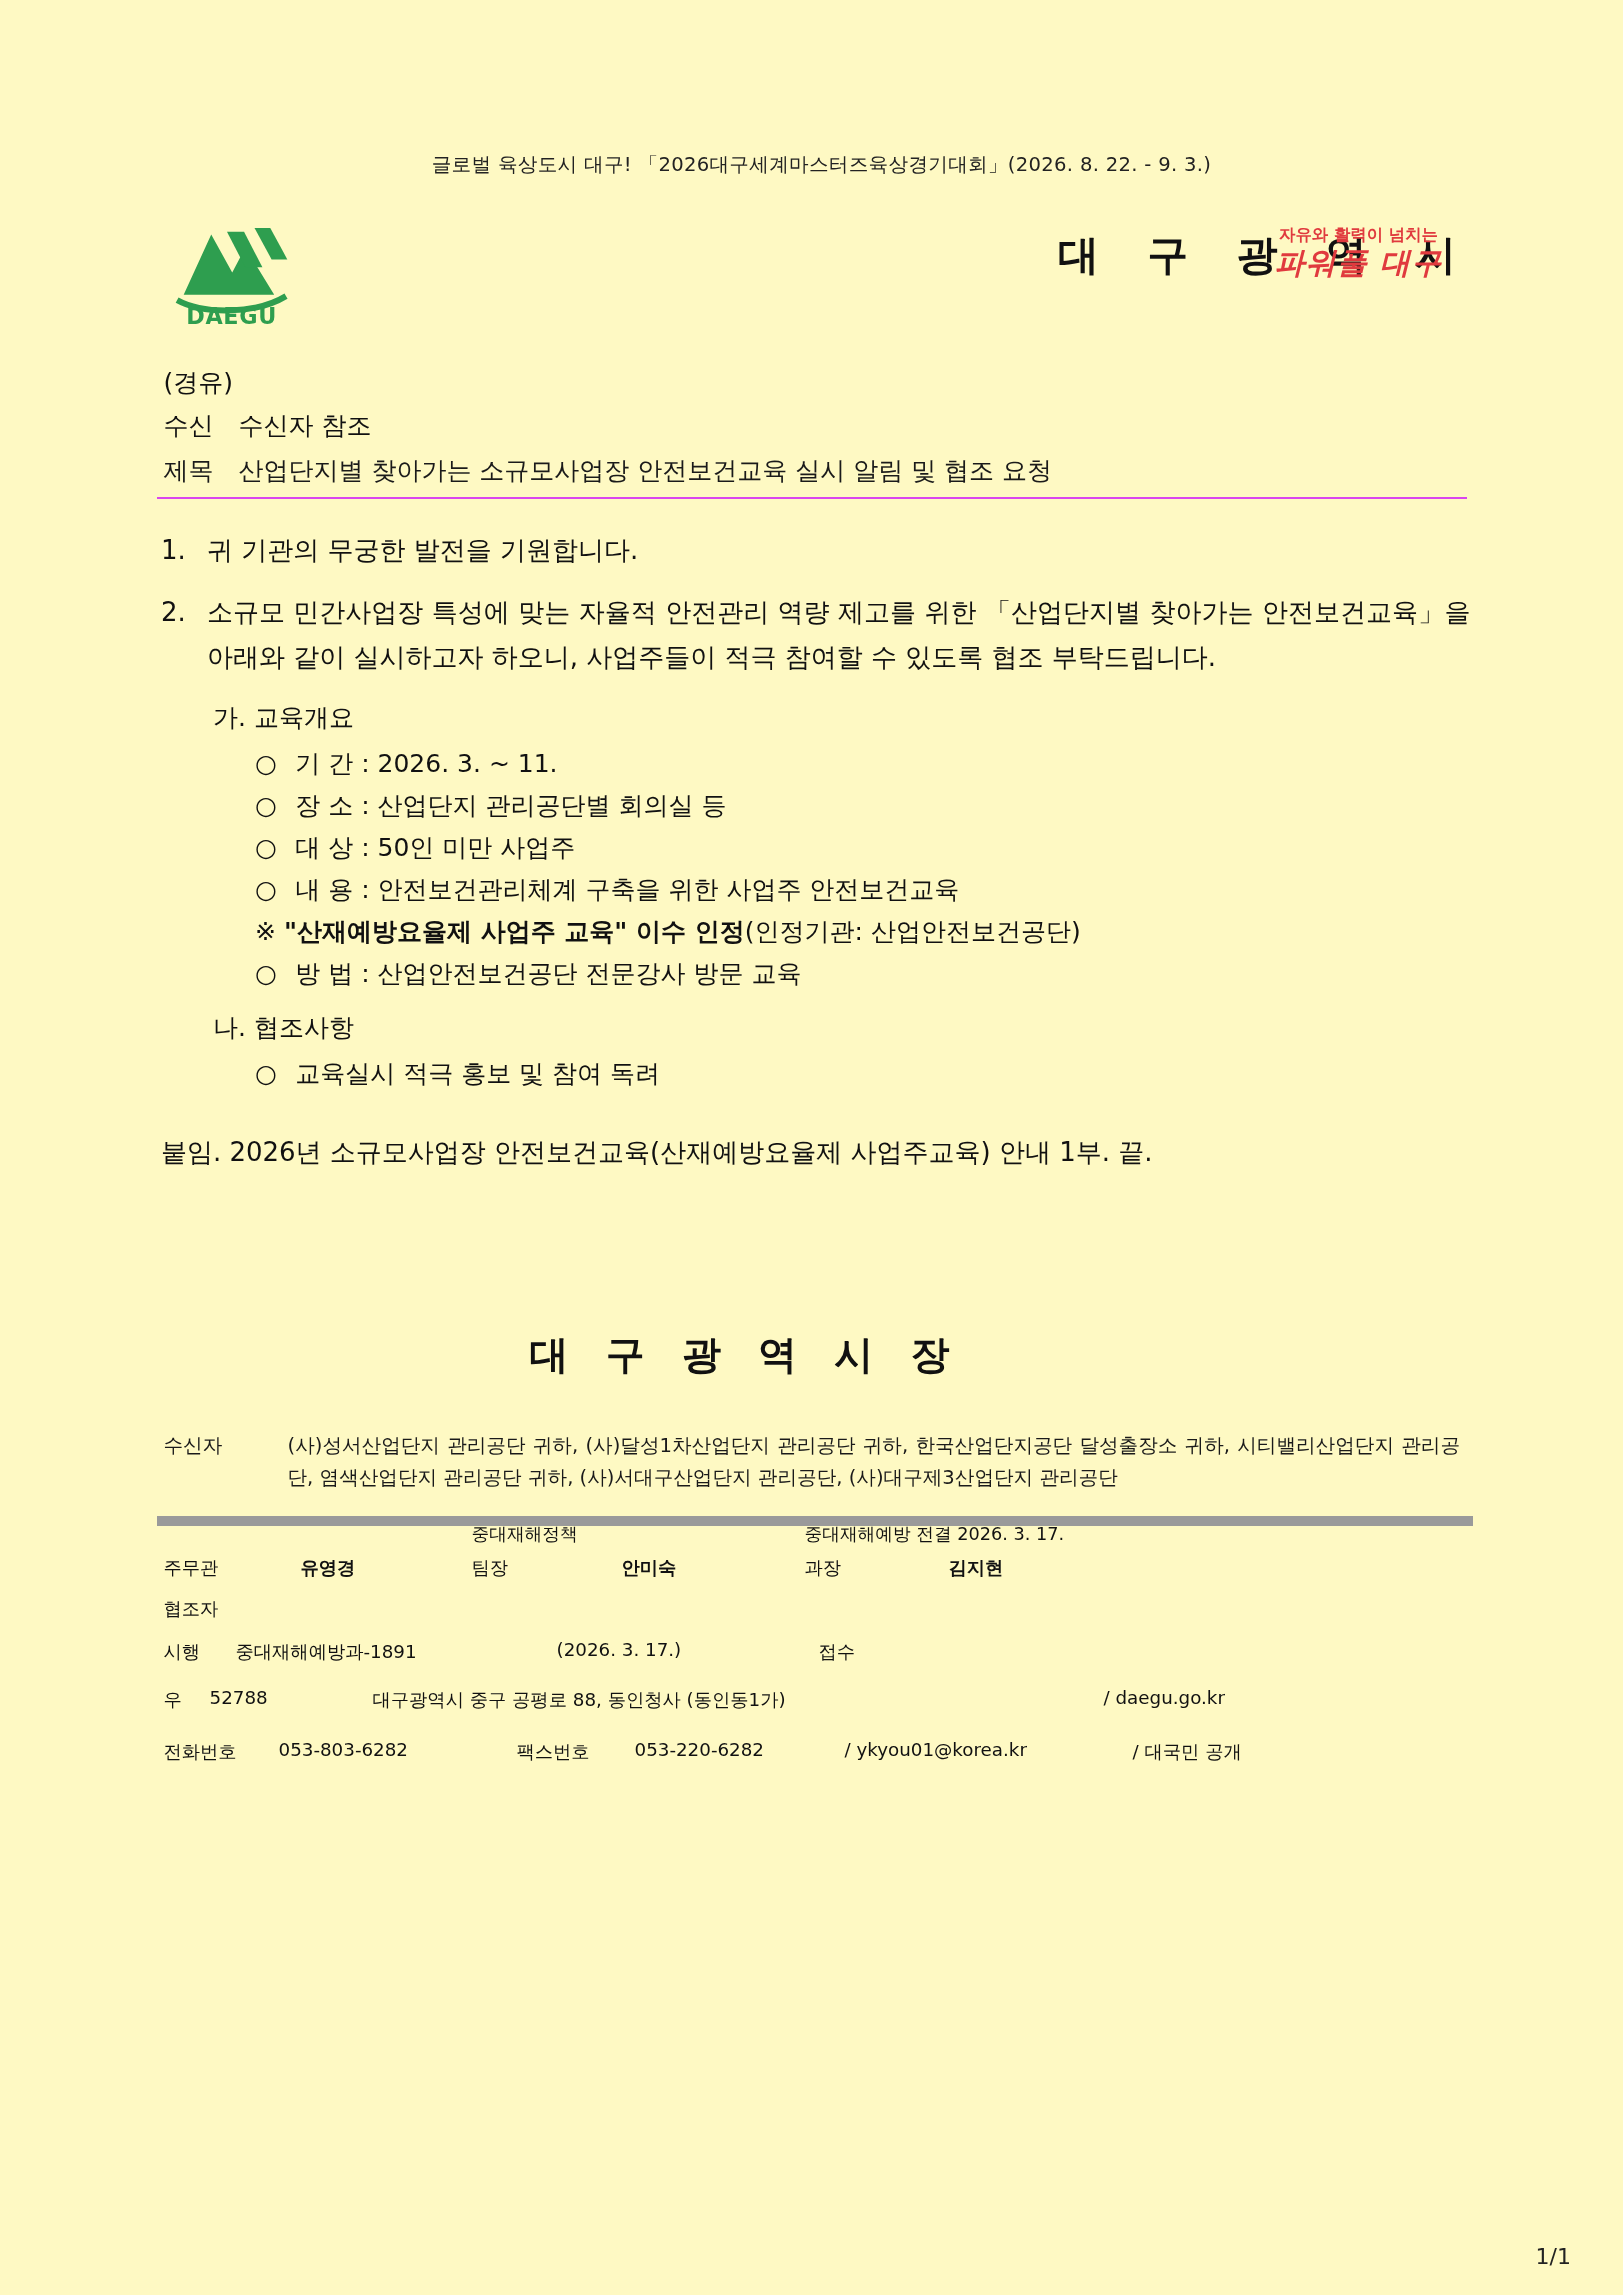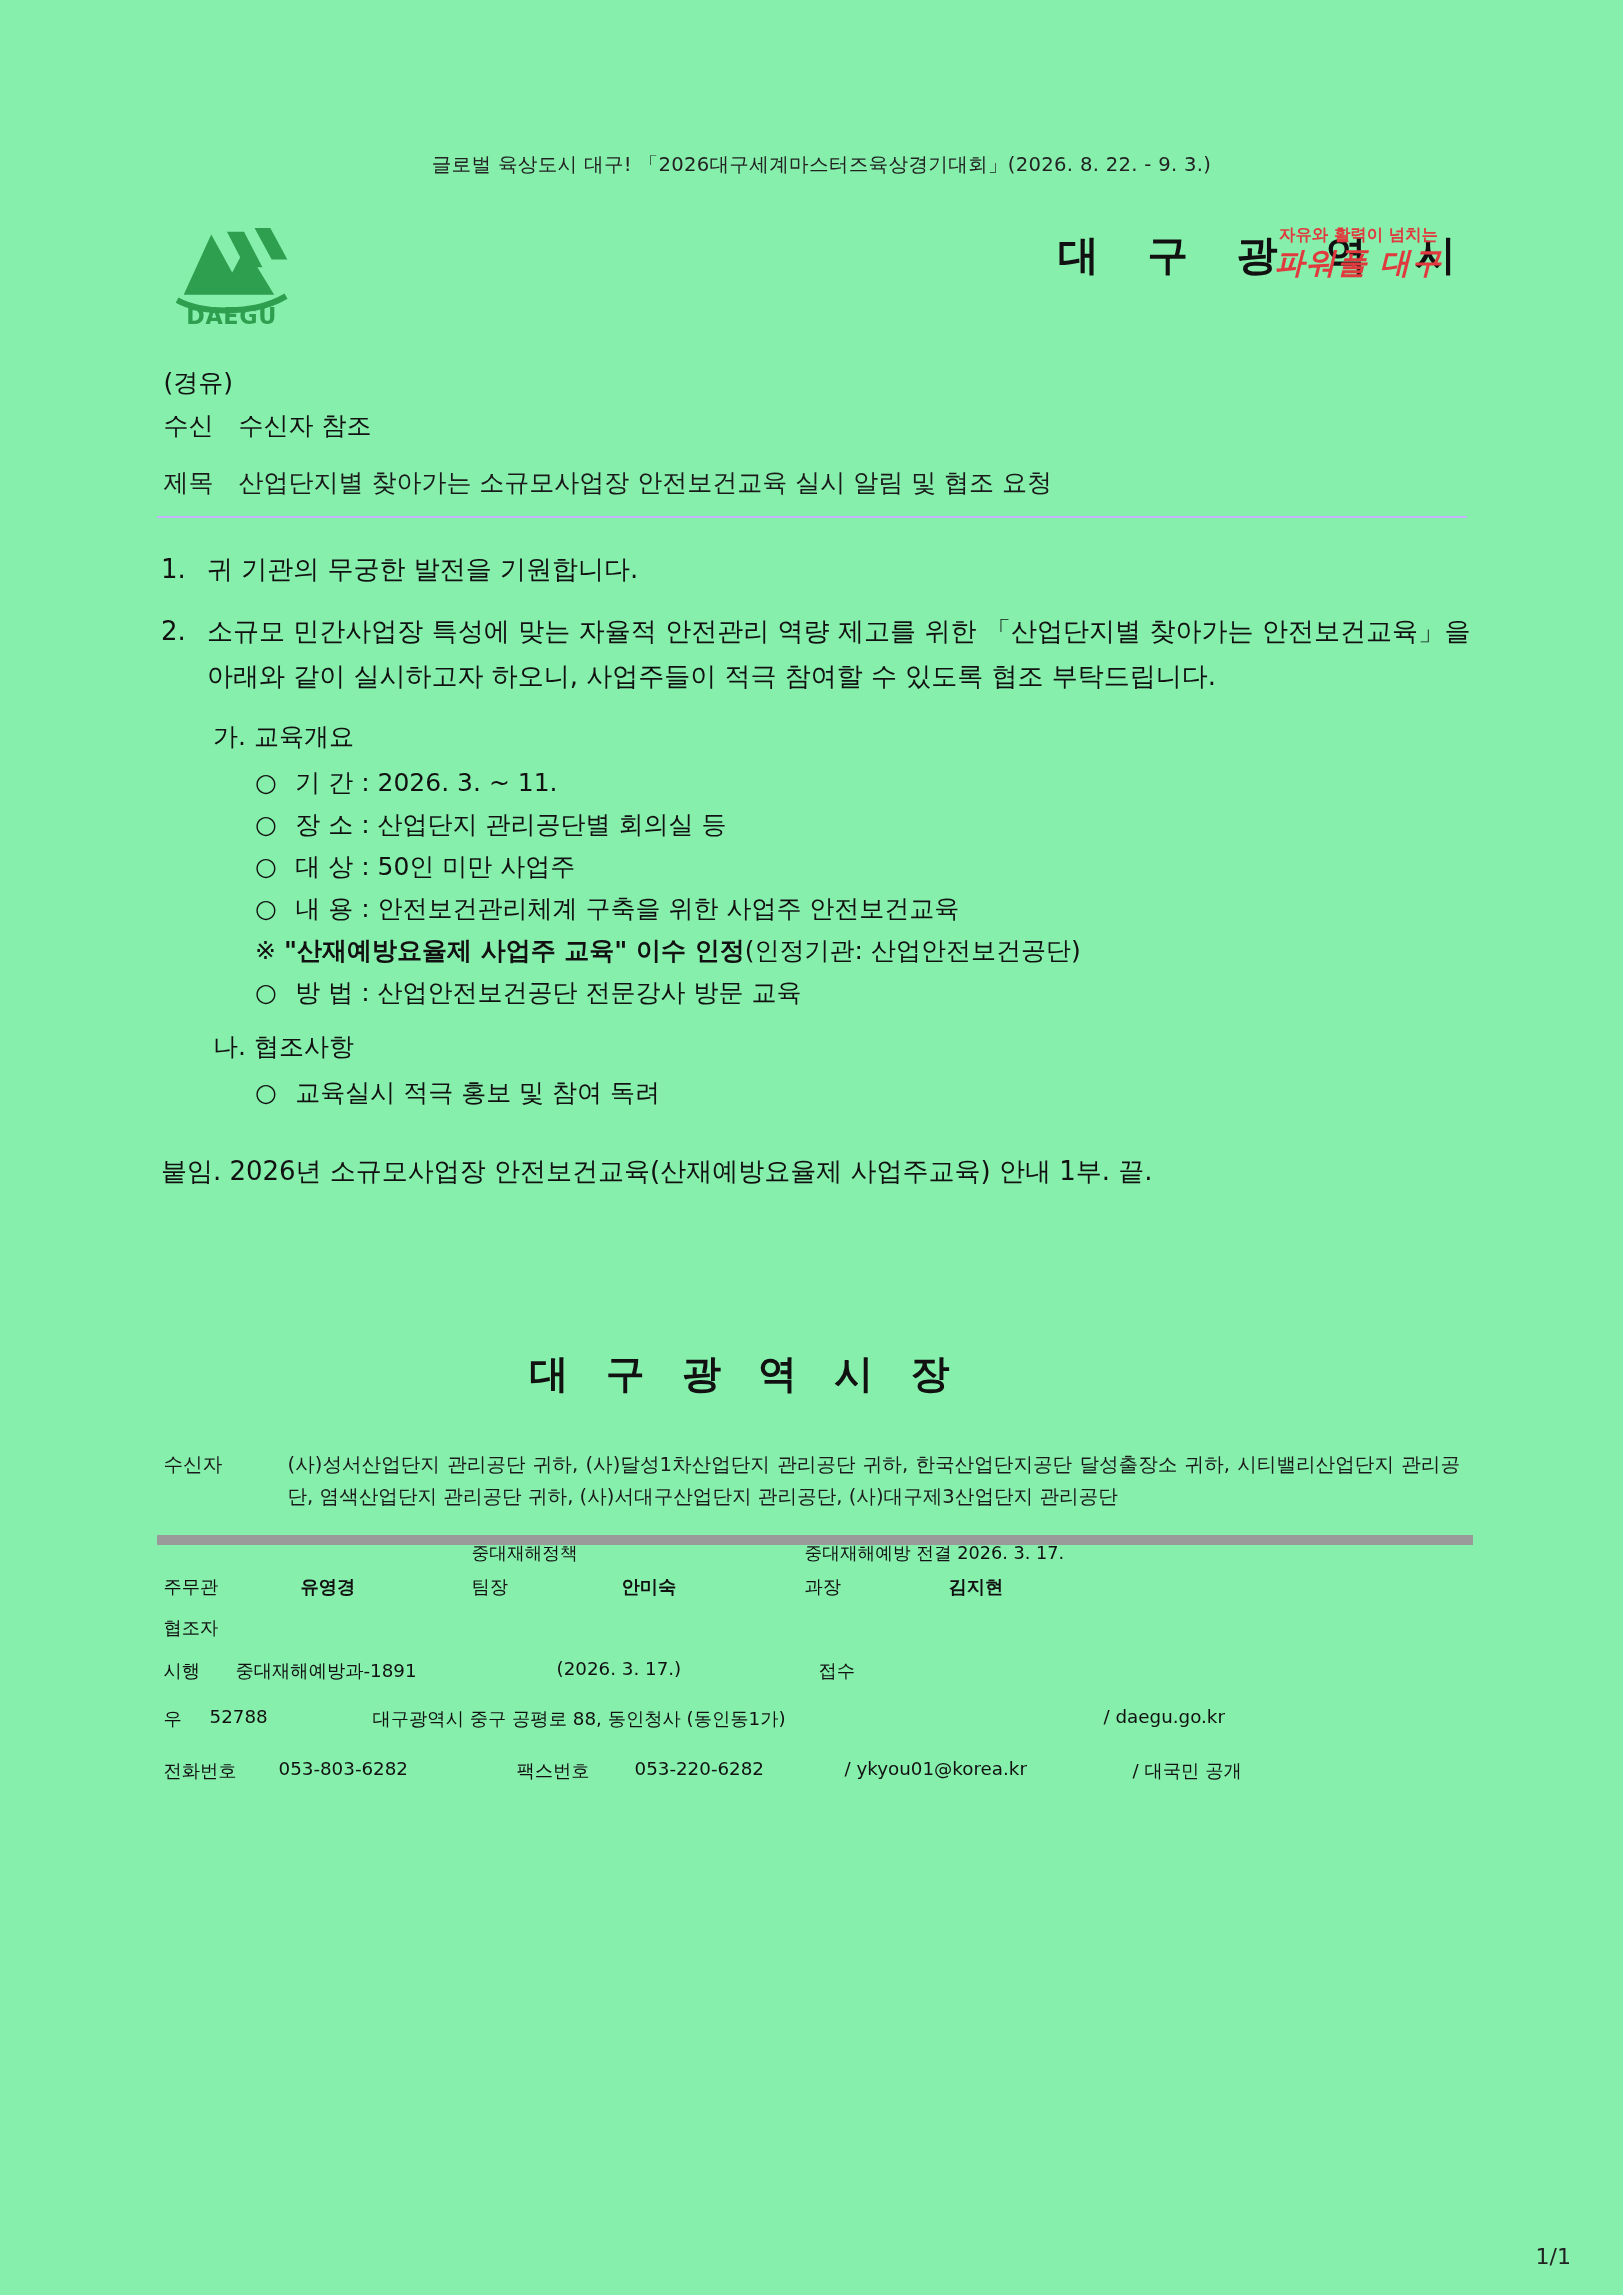--- a/index.html
+++ b/index.html
@@ -8,21 +8,21 @@
     background: #ffffff;
   }
   body {
     font-family: "DejaVu Sans", "Liberation Sans", sans-serif;
     color: #1a1a1a;
   }
   .page {
     position: relative;
     width: 1623px;
     height: 2295px;
-    background: #86efac;
+    background: #fef9c3;
     overflow: hidden;
   }
   .sheet {
     position: absolute;
     left: 157px;
     top: 118px;
     width: 1316px;
     height: 2068px;
   }
 
@@ -87,23 +87,23 @@
     margin-top: 26px;
     font-size: 25px;
     line-height: 1.75;
     color: #111;
     padding-left: 6.5px;
   }
   .addr .lbl { margin-right: 17px; }
   .subject-row {
     font-size: 25px;
     padding-left: 6.5px;
-    padding-bottom: 17px;
-    border-bottom: 2px solid #c4b5fd;
-    margin-top: 18px;
+    padding-bottom: 10px;
+    border-bottom: 2px solid #d946ef;
+    margin-top: 6px;
     margin-right: 6.5px;
   }
   .subject-row .lbl { margin-right: 17px; }
 
   
   .body {
     margin-top: 29px;
     font-size: 26px;
     line-height: 1.72;
     color: #111;

